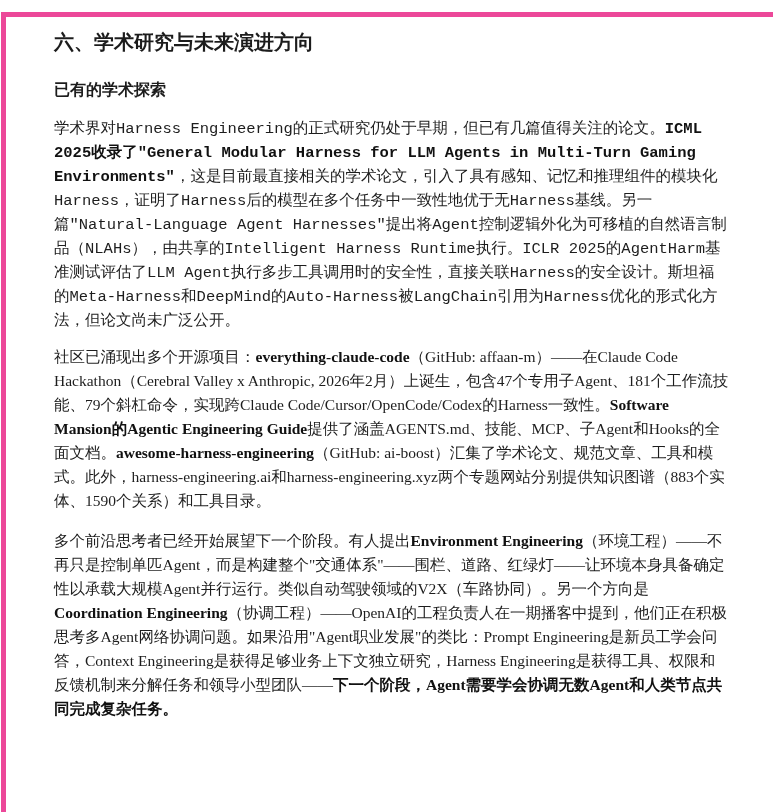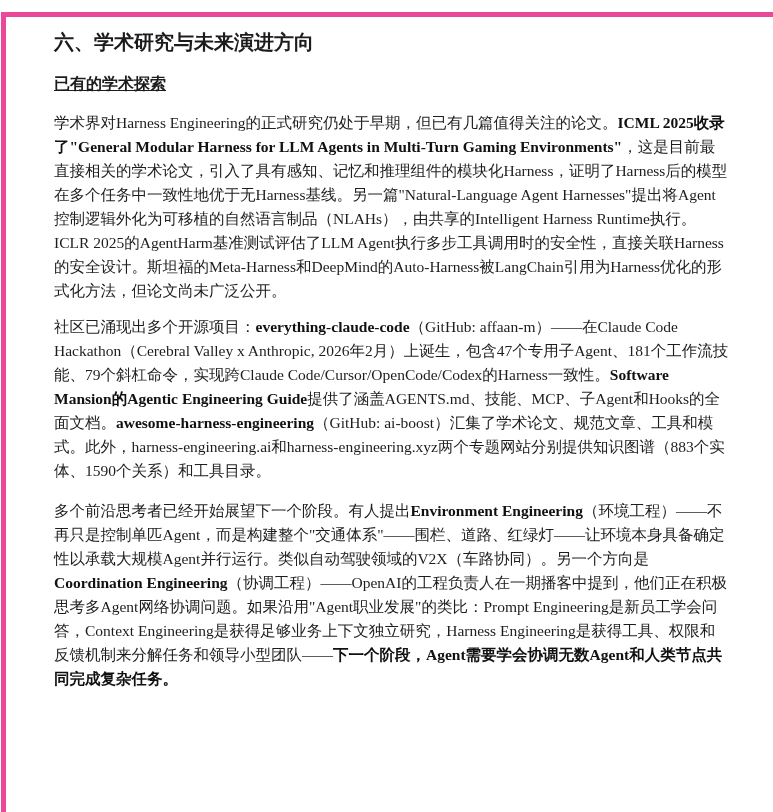--- a/index.html
+++ b/index.html
@@ -36,31 +36,31 @@
     margin: 2px 0 0 0;
     color: #1c1c1c;
   }
   h2.section-heading {
     font-family: "Liberation Sans", "DejaVu Sans", sans-serif;
     font-size: 16px;
     line-height: 19px;
     font-weight: 700;
     color: #1c1c1c;
   }
-  h2.sh-1 { margin: 20px 0 0 0; text-decoration: underline; }
+  h2.sh-1 { margin: 26px 0 0 0; }
   h2.sh-2 { margin: 20px 0 0 0; }
   h2.sh-3 { margin: 26px 0 0 0; }
   p.body-para {
     font-size: 15.5px;
     line-height: 24px;
     text-align: left;
     word-break: break-word;
     color: #1d1d1d;
   }
-  p.bp-1 { margin: 18px 0 0 0; }
+  p.bp-1 { margin: 18px 0 0 0; font-family: Liberation Mono, monospace; }
   p.bp-2 { margin: 12px 0 16px 0; }
   p.bp-3 { margin: 13px 0 8px 0; font-family: Liberation Serif, serif; }
   p.body-para strong {
     font-weight: 700;
     color: #111111;
   }
 </style>
 </head>
 <body>
 

